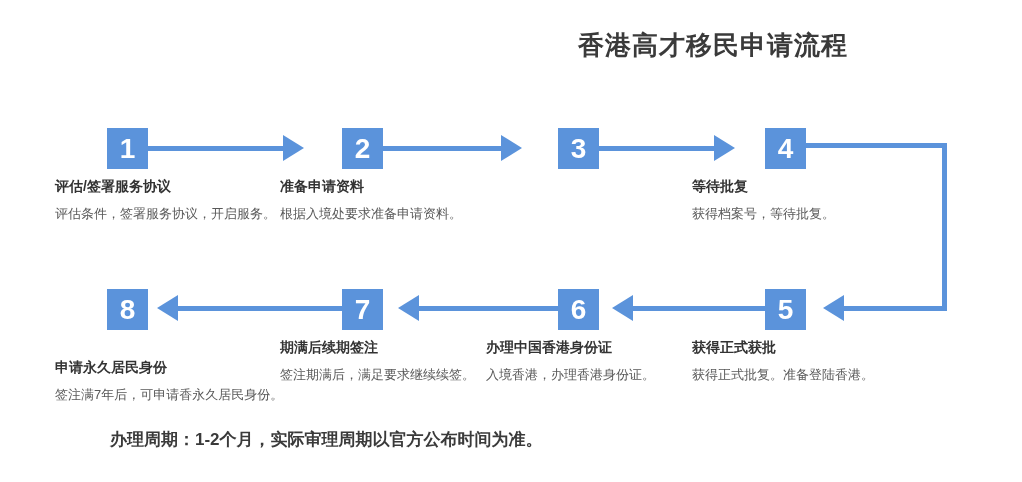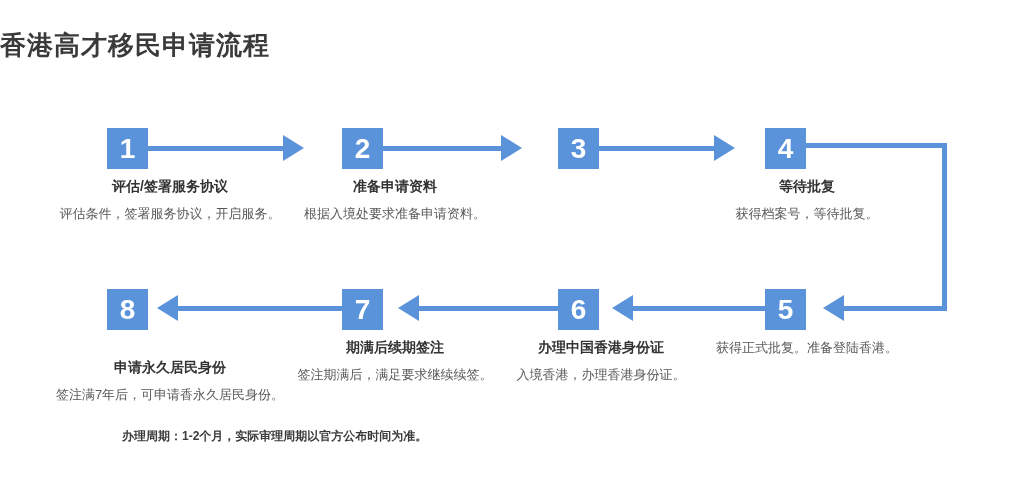--- a/index.html
+++ b/index.html
@@ -12,33 +12,33 @@
   html,body{margin:0;padding:0;background:#fff;}
   #canvas{
     position:relative;
     width:1022px;height:482px;
     background:var(--bg);
     overflow:hidden;
     font-family:"Liberation Sans","DejaVu Sans",sans-serif;
   }
   .page-title{
     position:absolute;left:0;top:28px;width:848px;
-    text-align:left;
+    text-align:right;
     font-size:26px;font-weight:bold;color:var(--title-color);
     letter-spacing:1px;
   }
   .num-box{
     position:absolute;width:41px;height:41px;
     background:var(--accent);
     color:#ffffff;font-size:28px;font-weight:bold;
     display:flex;align-items:center;justify-content:center;
     line-height:1;
   }
   .step-text{
-    position:absolute;width:230px;text-align:center;
+    position:absolute;width:230px;text-align:left;
   }
   .step-title{
     font-size:14px;font-weight:bold;color:var(--step-title-color);
     margin-bottom:9px;white-space:nowrap;
   }
   .step-desc{
     font-size:13px;color:var(--step-desc-color);white-space:nowrap;
   }
   .hline{
     position:absolute;height:5px;background:var(--accent);
@@ -53,21 +53,21 @@
     border-left:21px solid var(--accent);
   }
   .tri-left{
     position:absolute;width:0;height:0;
     border-top:13px solid transparent;
     border-bottom:13px solid transparent;
     border-right:21px solid var(--accent);
   }
   .footer-note{
     position:absolute;left:110px;top:428px;
-    font-size:12px;font-weight:bold;color:var(--title-color);margin-left:12px;
+    font-size:17px;font-weight:bold;color:var(--title-color);
   }
 </style>
 </head>
 <body>
 
 <div id="canvas">
 
   <div class="page-title">香港高才移民申请流程</div>
 
   <div class="num-box" style="left:107px;top:128px">1</div>
@@ -110,20 +110,21 @@
   <div class="step-text" style="left:280px;top:178px">
     <div class="step-title">准备申请资料</div>
     <div class="step-desc">根据入境处要求准备申请资料。</div>
   </div>
   <div class="step-text" style="left:692px;top:178px">
     <div class="step-title">等待批复</div>
     <div class="step-desc">获得档案号，等待批复。</div>
   </div>
 
   <div class="step-text" style="left:692px;top:339px">
+    <div class="step-title">获得正式获批</div>
     <div class="step-desc">获得正式批复。准备登陆香港。</div>
   </div>
   <div class="step-text" style="left:486px;top:339px">
     <div class="step-title">办理中国香港身份证</div>
     <div class="step-desc">入境香港，办理香港身份证。</div>
   </div>
   <div class="step-text" style="left:280px;top:339px">
     <div class="step-title">期满后续期签注</div>
     <div class="step-desc">签注期满后，满足要求继续续签。</div>
   </div>

